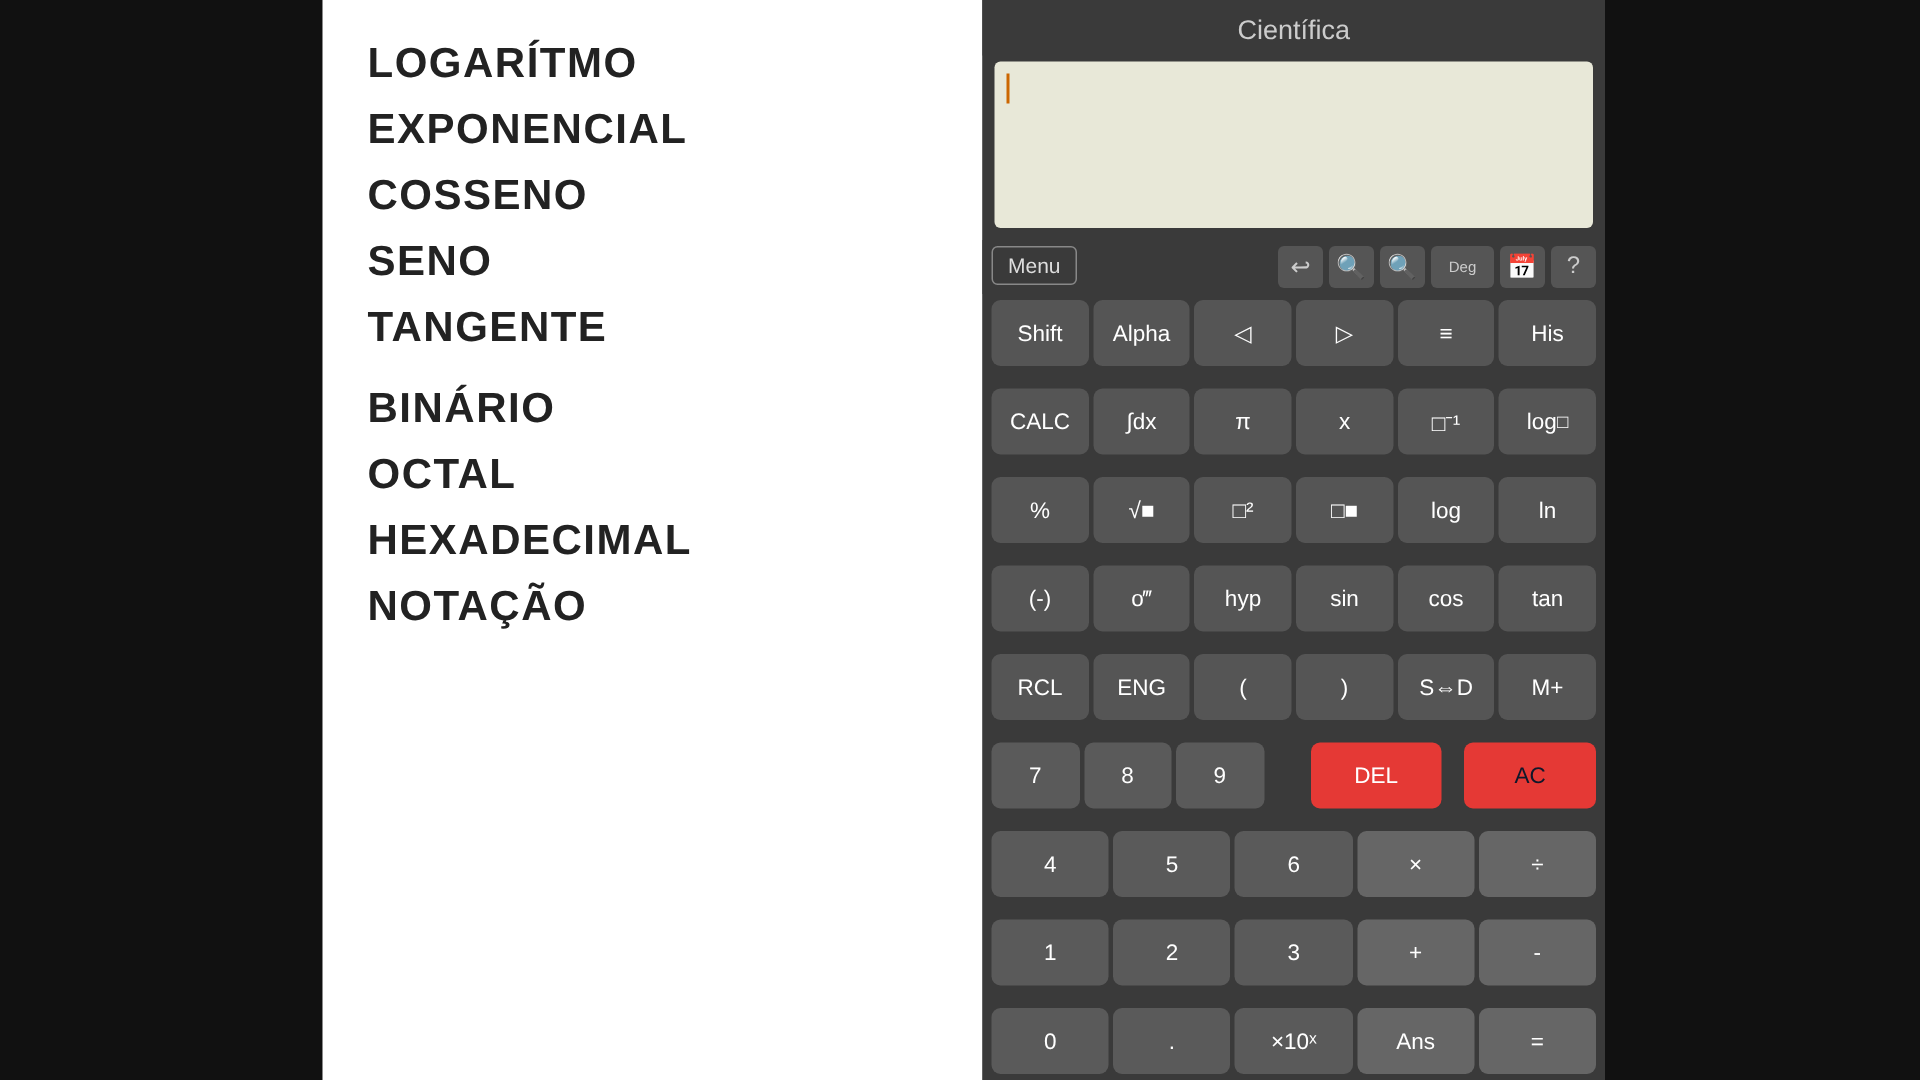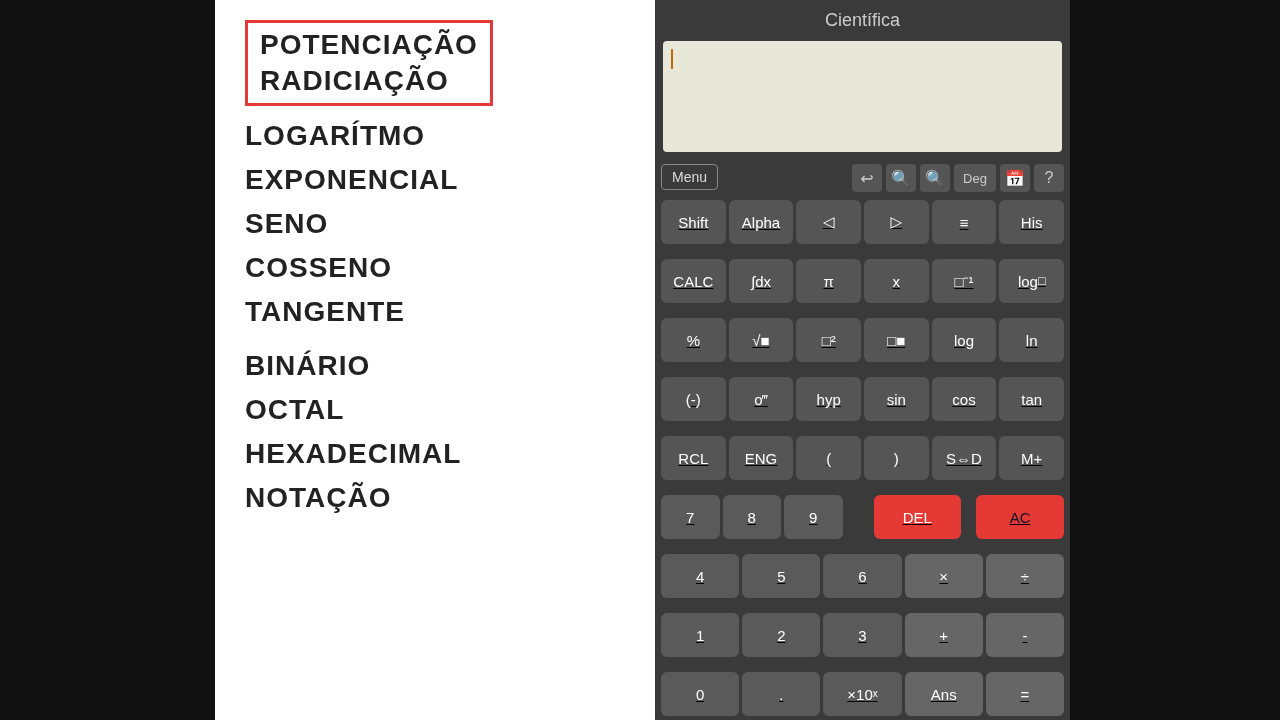--- a/index.html
+++ b/index.html
@@ -111,21 +111,20 @@
       justify-content: center;
       width: 30px;
       height: 28px;
     }
 
     .calc-buttons {
       display: flex;
       flex-direction: column;
       gap: 15px;
       padding: 4px 6px;
-      text-decoration: underline;
     }
 
     .btn-row {
       display: flex;
       gap: 3px;
     }
 
     .btn {
       flex: 1;
       height: 44px;
@@ -180,28 +179,24 @@
     }
   </style>
 </head>
 <body>
 
 <div class="left-black"></div>
 
 <div class="center-panel">
   <div class="menu-list">
     
-    <div class="highlight-box">
-      <div class="menu-item">POTENCIAÇÃO</div>
-      <div class="menu-item">RADICIAÇÃO</div>
-    </div>
     <div class="menu-item">LOGARÍTMO</div>
     <div class="menu-item">EXPONENCIAL</div>
+    <div class="menu-item">COSSENO</div>
     <div class="menu-item">SENO</div>
-    <div class="menu-item">COSSENO</div>
     <div class="menu-item">TANGENTE</div>
     <div style="margin-top:10px"></div>
     <div class="menu-item">BINÁRIO</div>
     <div class="menu-item">OCTAL</div>
     <div class="menu-item">HEXADECIMAL</div>
     <div class="menu-item">NOTAÇÃO</div>
   </div>
 </div>
 
 <div class="calc-panel">
@@ -210,21 +205,21 @@
   <div class="calc-display">
     <span class="cursor-line"></span>
   </div>
 
   <div class="calc-toolbar">
     <button class="toolbar-menu-btn">Menu</button>
     <div style="flex:1"></div>
     <div class="toolbar-icon">↩</div>
     <div class="toolbar-icon">🔍</div>
     <div class="toolbar-icon">🔍</div>
-    <div class="toolbar-icon" style="width:42px;font-size:13px;">Deg</div>
+    <div class="toolbar-icon" style="width:42px;font-size:10px;">Deg</div>
     <div class="toolbar-icon">📅</div>
     <div class="toolbar-icon">?</div>
   </div>
 
   <div class="calc-buttons">
 
     <div class="btn-row">
       <button class="btn btn-dark">Shift</button>
       <button class="btn btn-dark">Alpha</button>
       <button class="btn btn-dark">◁</button>

